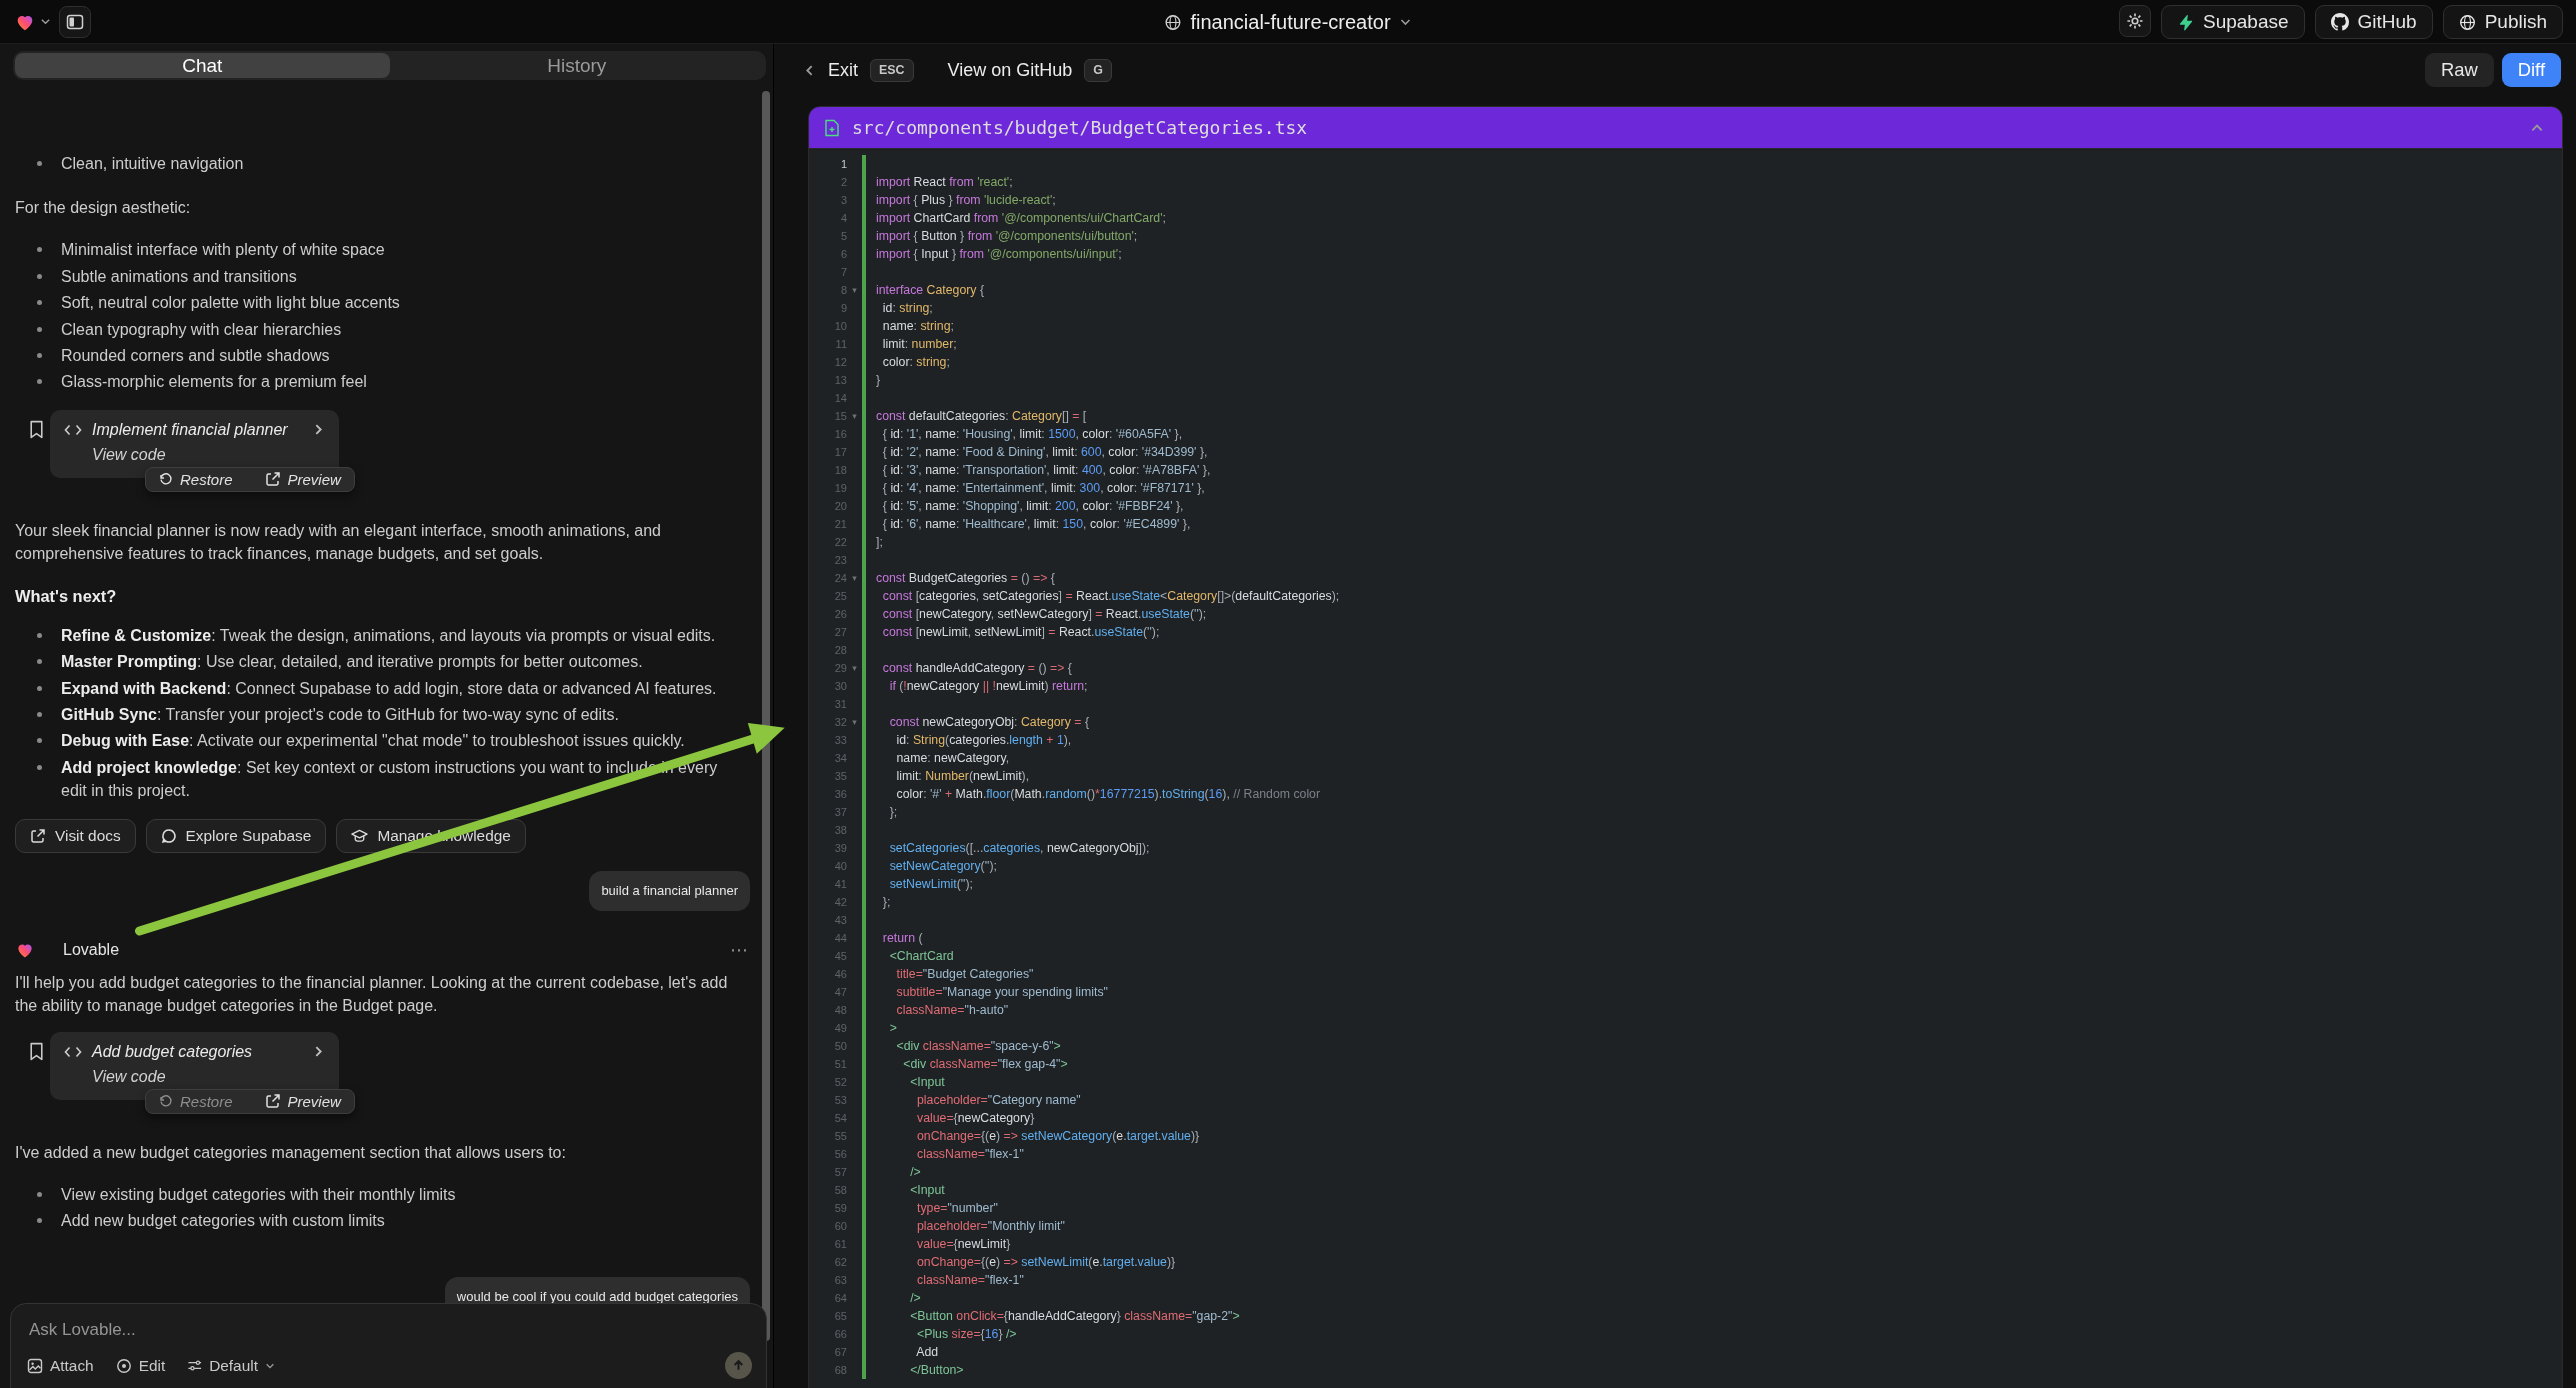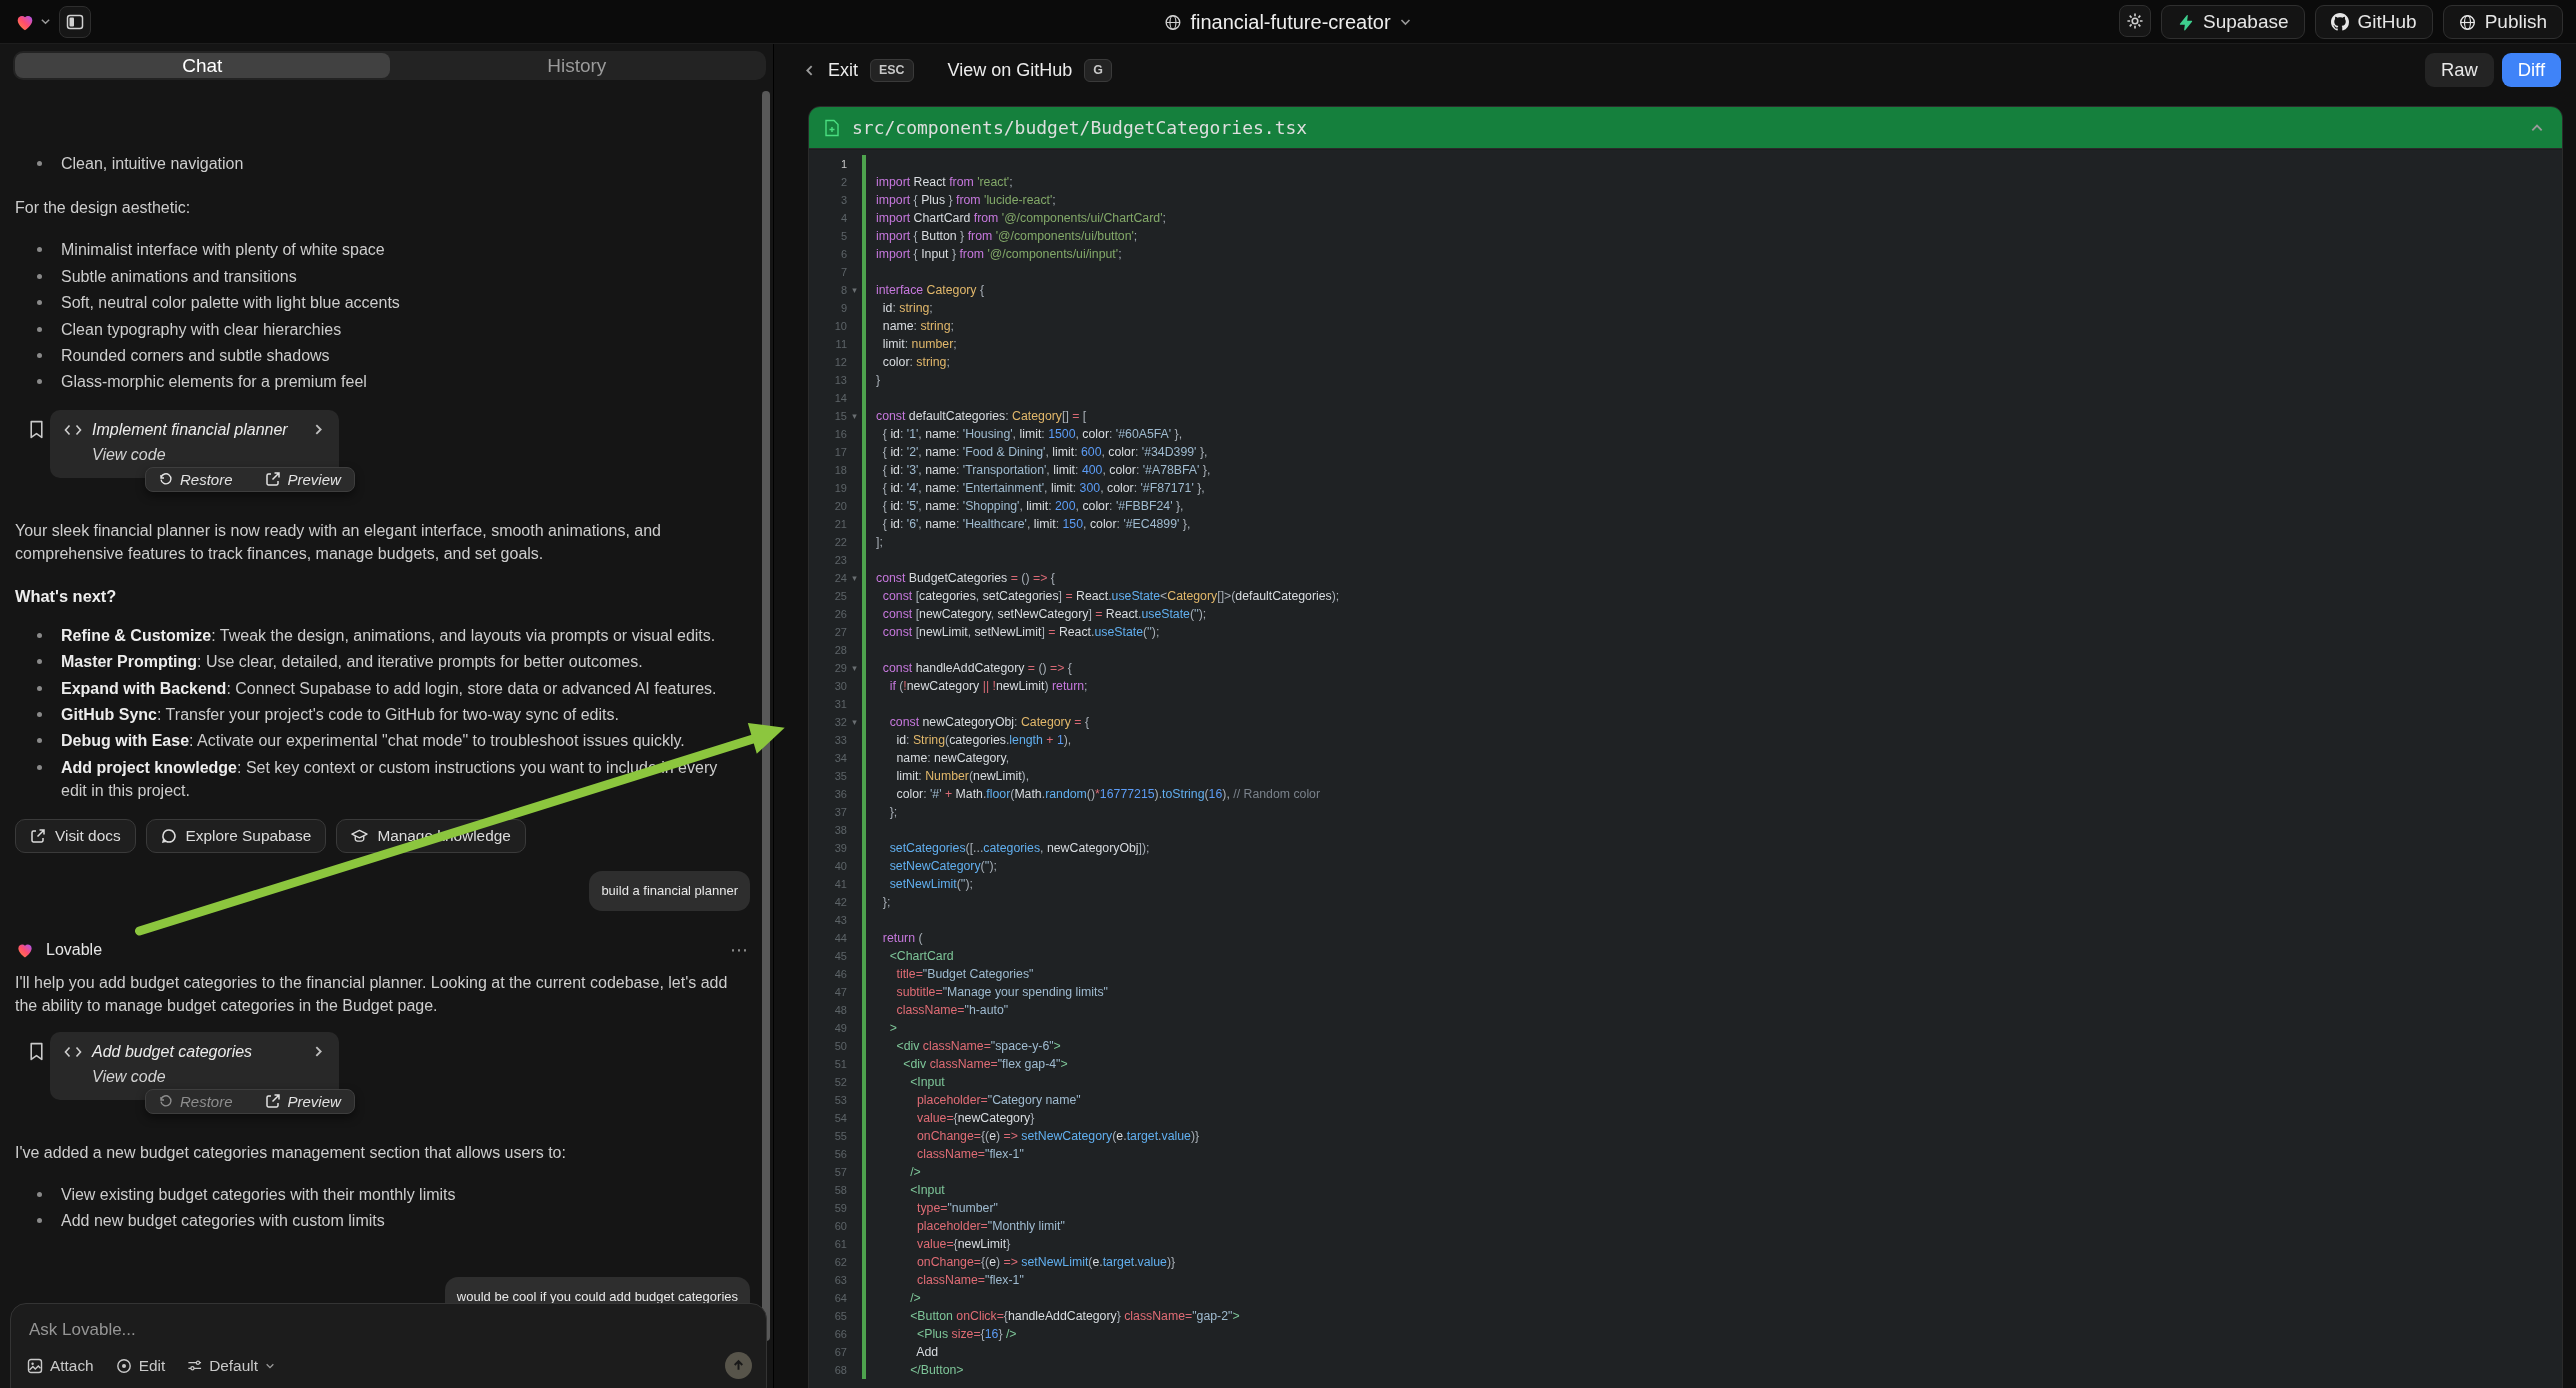--- a/index.html
+++ b/index.html
@@ -45,21 +45,21 @@
   .pill .dim{color:#8d8d8d;}
 
   .chip-row{margin:16px 0 0;display:flex;gap:10px;}
   ul.cb+.chip-row{margin-top:16px;}
   .chip{display:flex;align-items:center;gap:9px;height:34px;padding:0 14px;border:1px solid #3a3a3a;background:#1f1f1f;border-radius:10px;font-size:15.4px;color:#dcdcdc;cursor:pointer;}
 
   .user-bubble{margin:18px 0 0;display:flex;justify-content:flex-end;}
   ul.cb+.user-bubble{margin-top:44px;}
   .user-bubble .ub{max-width:558px;background:#2e2e2e;border-radius:13px;padding:9px 12px;font-size:13px;line-height:22px;color:#e8e8e8;}
 
-  .assistant-header{margin:28px 0 0;display:flex;align-items:center;gap:11px;}
+  .assistant-header{margin:28px 0 0;display:flex;align-items:center;gap:28px;}
   .assistant-header+.cp{margin-top:10px;}
   .assistant-header .an{font-size:16px;color:#e6e6e6;}
   .assistant-header .dots{margin-left:auto;color:#909090;font-size:18px;letter-spacing:2px;cursor:pointer;}
 
   #chat-scrollbar{position:absolute;right:3px;top:47px;width:8px;height:1250px;border-radius:4px;background:#6f6f6f;opacity:.75;}
 
   
   #composer{position:absolute;left:10px;top:1259px;width:757px;height:100px;background:#1c1c1c;border:1px solid #343434;border-radius:16px;padding:14px 16px;}
   #composer textarea{width:100%;height:26px;background:transparent;border:none;outline:none;resize:none;color:#e5e5e5;font-size:17px;}
   #composer textarea::placeholder{color:#959595;}
@@ -72,21 +72,21 @@
   #code-toolbar{position:absolute;left:0;top:0;width:100%;height:52px;display:flex;align-items:center;padding:0 15px 0 29px;gap:12px;}
   #code-toolbar .lbl{font-size:18px;color:#ececec;}
   .kbd{display:flex;align-items:center;justify-content:center;height:23px;padding:0 8px;border:1px solid #3a3a3a;background:#232323;border-radius:6px;font-size:12.4px;font-weight:bold;color:#c8c8c8;}
   .gh-group{display:flex;align-items:center;gap:12px;margin-left:22px;cursor:pointer;}
   .view-btns{margin-left:auto;display:flex;gap:8px;}
   .vb{height:34px;padding:0 16px;display:flex;align-items:center;border-radius:9px;font-size:18.4px;cursor:pointer;}
   .vb.raw{background:#242424;color:#e8e8e8;}
   .vb.diff{background:#3F83F8;color:#fff;}
 
   #file-card{position:absolute;left:34px;top:62px;width:1755px;height:1283px;background:#1b1d1e;border:1px solid #2b2b2b;border-radius:12px 12px 0 0;overflow:hidden;}
-  #file-header{height:42px;display:flex;align-items:center;gap:12px;padding:0 18px 0 15px;background:#15803d;border-bottom:1px solid #2a2a2a;}
+  #file-header{height:42px;display:flex;align-items:center;gap:12px;padding:0 18px 0 15px;background:#6d28d9;border-bottom:1px solid #2a2a2a;}
   #file-path{font-family:"DejaVu Sans Mono",monospace;font-size:18px;color:#dedede;}
   #collapse{margin-left:auto;color:#9a9a9a;cursor:pointer;}
   #code-body{position:absolute;left:0;top:43px;right:0;bottom:0;background:#1f2224;padding-top:5px;overflow:hidden;}
   .crow{display:flex;height:18px;font-family:"DejaVu Sans Mono",monospace;font-size:12.3px;line-height:18px;white-space:pre;}
   .ln{width:38px;text-align:right;color:#5d6468;font-size:11px;flex:none;}
   .fold{width:15px;text-align:center;color:#6a6f72;font-size:9px;flex:none;}
   .gbar{width:4px;background:#4EA34E;flex:none;}
   .ctext{padding-left:10px;}
   .tk-k{color:#C678DD;} .tk-s{color:#9FBBD0;} .tk-si{color:#83A969;} .tk-n{color:#5C9CF5;}
   .tk-t{color:#7EC699;} .tk-a{color:#E06C75;} .tk-ty{color:#E2B86B;} .tk-f{color:#61AFEF;}

